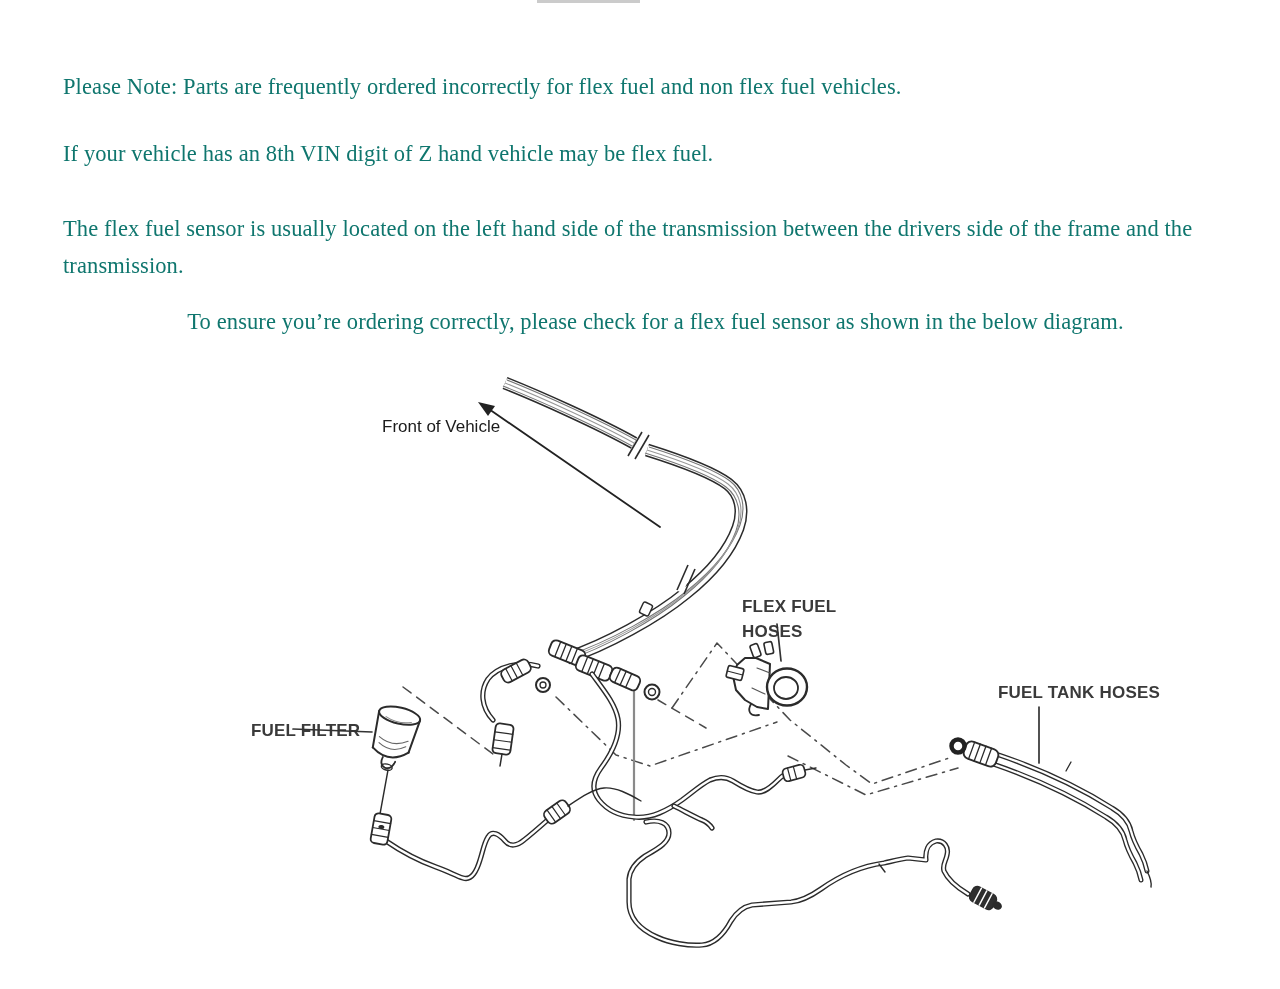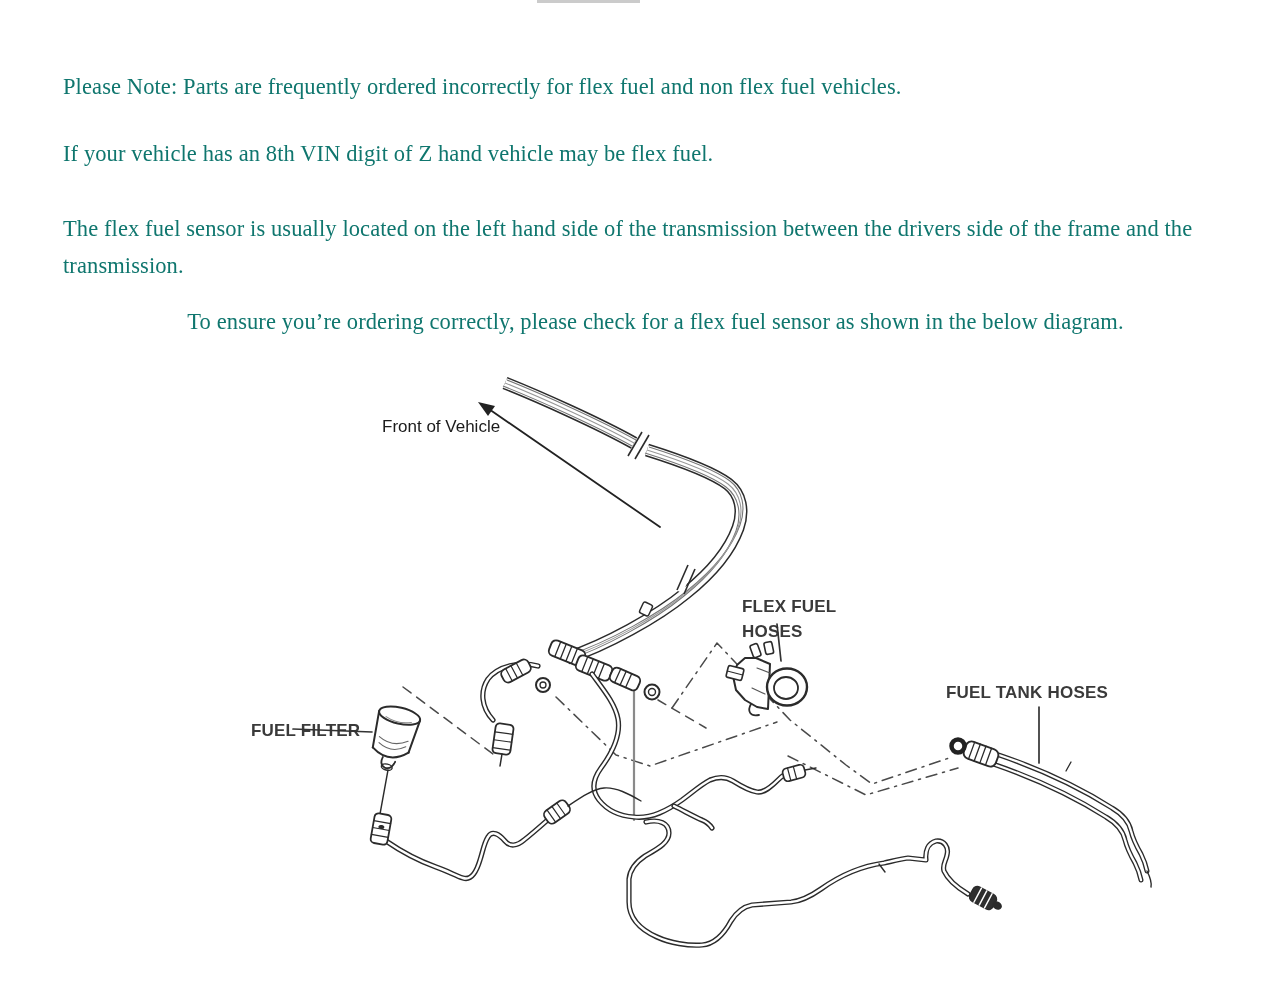--- a/index.html
+++ b/index.html
@@ -22,21 +22,21 @@
   .p4{top:303px;text-align:center;}
   .diagram{position:absolute;left:0;top:370px;width:1280px;height:619px;}
   .diagram svg{position:absolute;left:0;top:0;}
   .dlabel{
     position:absolute;color:#3a3a3a;font-weight:bold;font-size:17px;
     letter-spacing:0.2px;white-space:nowrap;
   }
   .lbl-front{left:382px;top:417px;font-weight:normal;font-size:17px;color:#1b1b1b;letter-spacing:0;}
   .lbl-sensor{left:742px;top:566px;line-height:25px;margin-top:28px;}
   .lbl-filter{left:251px;top:721px;}
-  .lbl-tank{left:946px;top:683px;}
+  .lbl-tank{left:998px;top:683px;}
 </style>
 </head>
 <body>
 
 <div class="top-bar"></div>
 
 <div class="notes">
   <div class="note-p p1">Please Note: Parts are frequently ordered incorrectly for flex fuel and non flex fuel vehicles.</div>
   <div class="note-p p2">If your vehicle has an 8th VIN digit of Z hand vehicle may be flex fuel.</div>
   <div class="note-p p3">The flex fuel sensor is usually located on the left hand side of the transmission between the drivers side of the frame and the transmission.</div>

